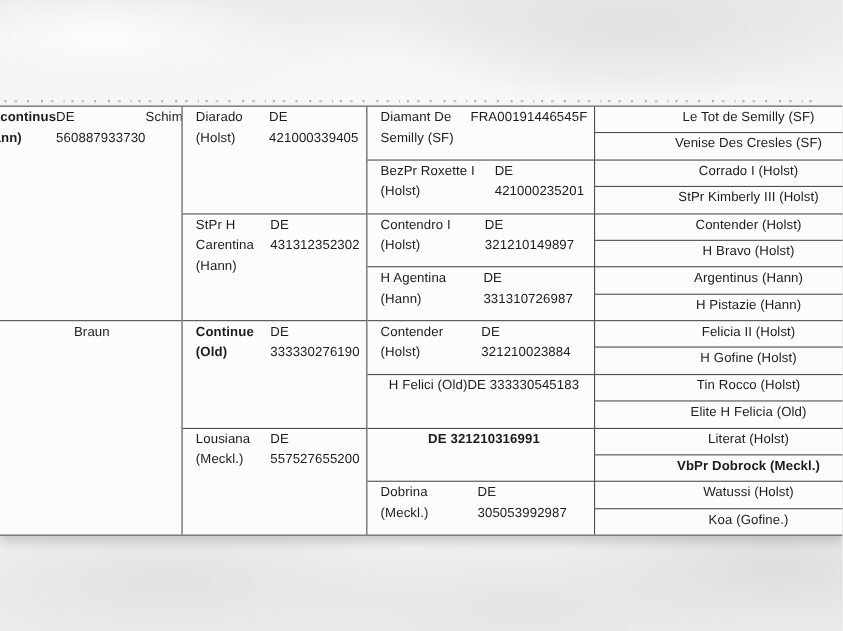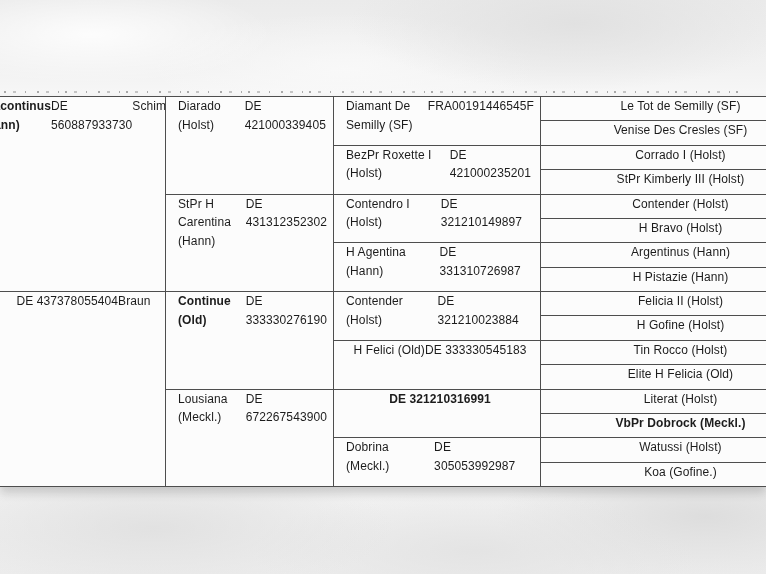--- a/index.html
+++ b/index.html
@@ -66,41 +66,40 @@
 
 <div class="pedigree">
 
   <div class="col col-1">
     <div class="cell">
       <div class="line b">Diacontinus (Hann)</div>
       <div class="line">DE 560887933730</div>
       <div class="line">Schimmel</div>
     </div>
     <div class="cell">
-      <div class="line">DE 437378055404</div>
       <div class="line">Braun</div>
     </div>
   </div>
 
   <div class="col col-2">
     <div class="cell">
       <div class="line">Diarado (Holst)</div>
       <div class="line">DE 421000339405</div>
     </div>
     <div class="cell">
       <div class="line">StPr H Carentina (Hann)</div>
       <div class="line">DE 431312352302</div>
     </div>
     <div class="cell">
       <div class="line b">Continue (Old)</div>
       <div class="line">DE 333330276190</div>
     </div>
     <div class="cell">
       <div class="line">Lousiana (Meckl.)</div>
-      <div class="line">DE 672267543900</div>
+      <div class="line">DE 557527655200</div>
     </div>
   </div>
 
   <div class="col col-3">
     <div class="cell">
       <div class="line">Diamant De Semilly (SF)</div>
       <div class="line">FRA00191446545F</div>
     </div>
     <div class="cell">
       <div class="line">BezPr Roxette I (Holst)</div>

